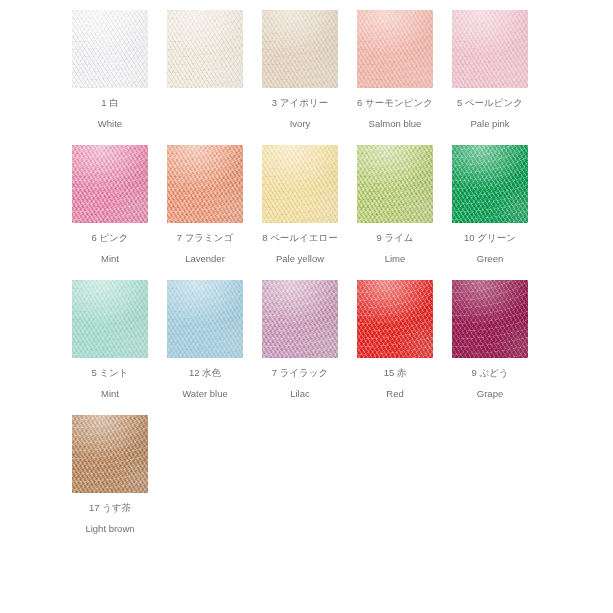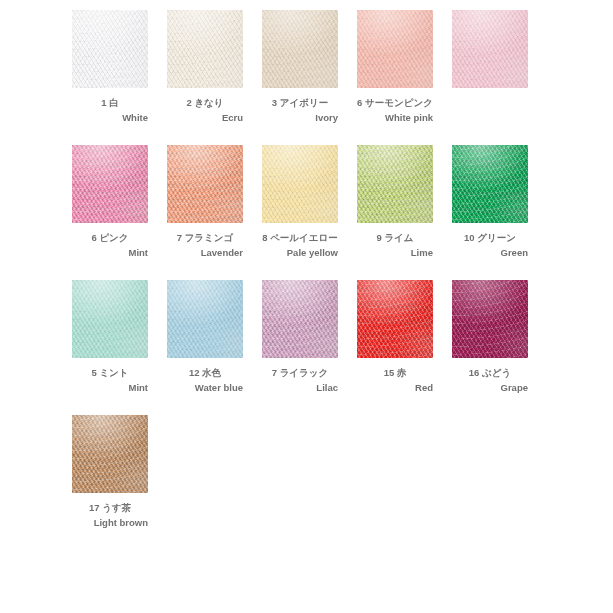--- a/index.html
+++ b/index.html
@@ -24,21 +24,20 @@
     box-sizing: border-box;
     padding: 10px 0 0 0;
   }
 
   .swatch-grid {
     display: grid;
     grid-template-columns: repeat(5, 95px);
     grid-auto-rows: 135px;
     justify-content: start;
     margin-left: 72px;
-    font-weight: bold;
   }
 
   .swatch-cell {
     width: 95px;
     position: relative;
   }
 
   
   .yarn-ball {
     position: relative;
@@ -140,24 +139,23 @@
     font-size: 9.5px;
     line-height: 11px;
     margin-top: 9px;
     color: #707070;
     white-space: nowrap;
   }
   .caption .en {
     display: block;
     font-size: 9.5px;
     line-height: 11px;
-    margin-top: 4px;
+    margin-top: 10px;
     color: #707070;
     white-space: nowrap;
-    text-align: right;
   }
 </style>
 </head>
 <body>
 
 <div id="color-chart">
   <div class="swatch-grid">
       <div class="swatch-cell">
         <div class="yarn-ball light" style="--yarn: #f6f5f7;">
           <div class="strands-a"></div>
@@ -172,24 +170,20 @@
         </div>
       </div>
       <div class="swatch-cell">
         <div class="yarn-ball light" style="--yarn: #f3ece0;">
           <div class="strands-a"></div>
           <div class="strands-b"></div>
           <div class="strands-c"></div>
           <div class="sheen"></div>
           <div class="shade"></div>
         </div>
-        <div class="caption">
-          <span class="jp">2 きなり</span>
-          <span class="en">Ecru</span>
-        </div>
       </div>
       <div class="swatch-cell">
         <div class="yarn-ball light" style="--yarn: #e7d9c5;">
           <div class="strands-a"></div>
           <div class="strands-b"></div>
           <div class="strands-c"></div>
           <div class="sheen"></div>
           <div class="shade"></div>
         </div>
         <div class="caption">
@@ -200,30 +194,34 @@
       <div class="swatch-cell">
         <div class="yarn-ball light" style="--yarn: #f6bdb2;">
           <div class="strands-a"></div>
           <div class="strands-b"></div>
           <div class="strands-c"></div>
           <div class="sheen"></div>
           <div class="shade"></div>
         </div>
         <div class="caption">
           <span class="jp">6 サーモンピンク</span>
-          <span class="en">White pink</span>
+          <span class="en">Salmon blue</span>
         </div>
       </div>
       <div class="swatch-cell">
         <div class="yarn-ball light" style="--yarn: #f4c9d4;">
           <div class="strands-a"></div>
           <div class="strands-b"></div>
           <div class="strands-c"></div>
           <div class="sheen"></div>
           <div class="shade"></div>
+        </div>
+        <div class="caption">
+          <span class="jp">5 ペールピンク</span>
+          <span class="en">Pale pink</span>
         </div>
       </div>
       <div class="swatch-cell">
         <div class="yarn-ball" style="--yarn: #f190b4;">
           <div class="strands-a"></div>
           <div class="strands-b"></div>
           <div class="strands-c"></div>
           <div class="sheen"></div>
           <div class="shade"></div>
         </div>
@@ -338,21 +336,21 @@
       </div>
       <div class="swatch-cell">
         <div class="yarn-ball dark" style="--yarn: #9b1f55;">
           <div class="strands-a"></div>
           <div class="strands-b"></div>
           <div class="strands-c"></div>
           <div class="sheen"></div>
           <div class="shade"></div>
         </div>
         <div class="caption">
-          <span class="jp">16 ぶどう</span>
+          <span class="jp">9 ぶどう</span>
           <span class="en">Grape</span>
         </div>
       </div>
       <div class="swatch-cell">
         <div class="yarn-ball" style="--yarn: #c09068;">
           <div class="strands-a"></div>
           <div class="strands-b"></div>
           <div class="strands-c"></div>
           <div class="sheen"></div>
           <div class="shade"></div>

